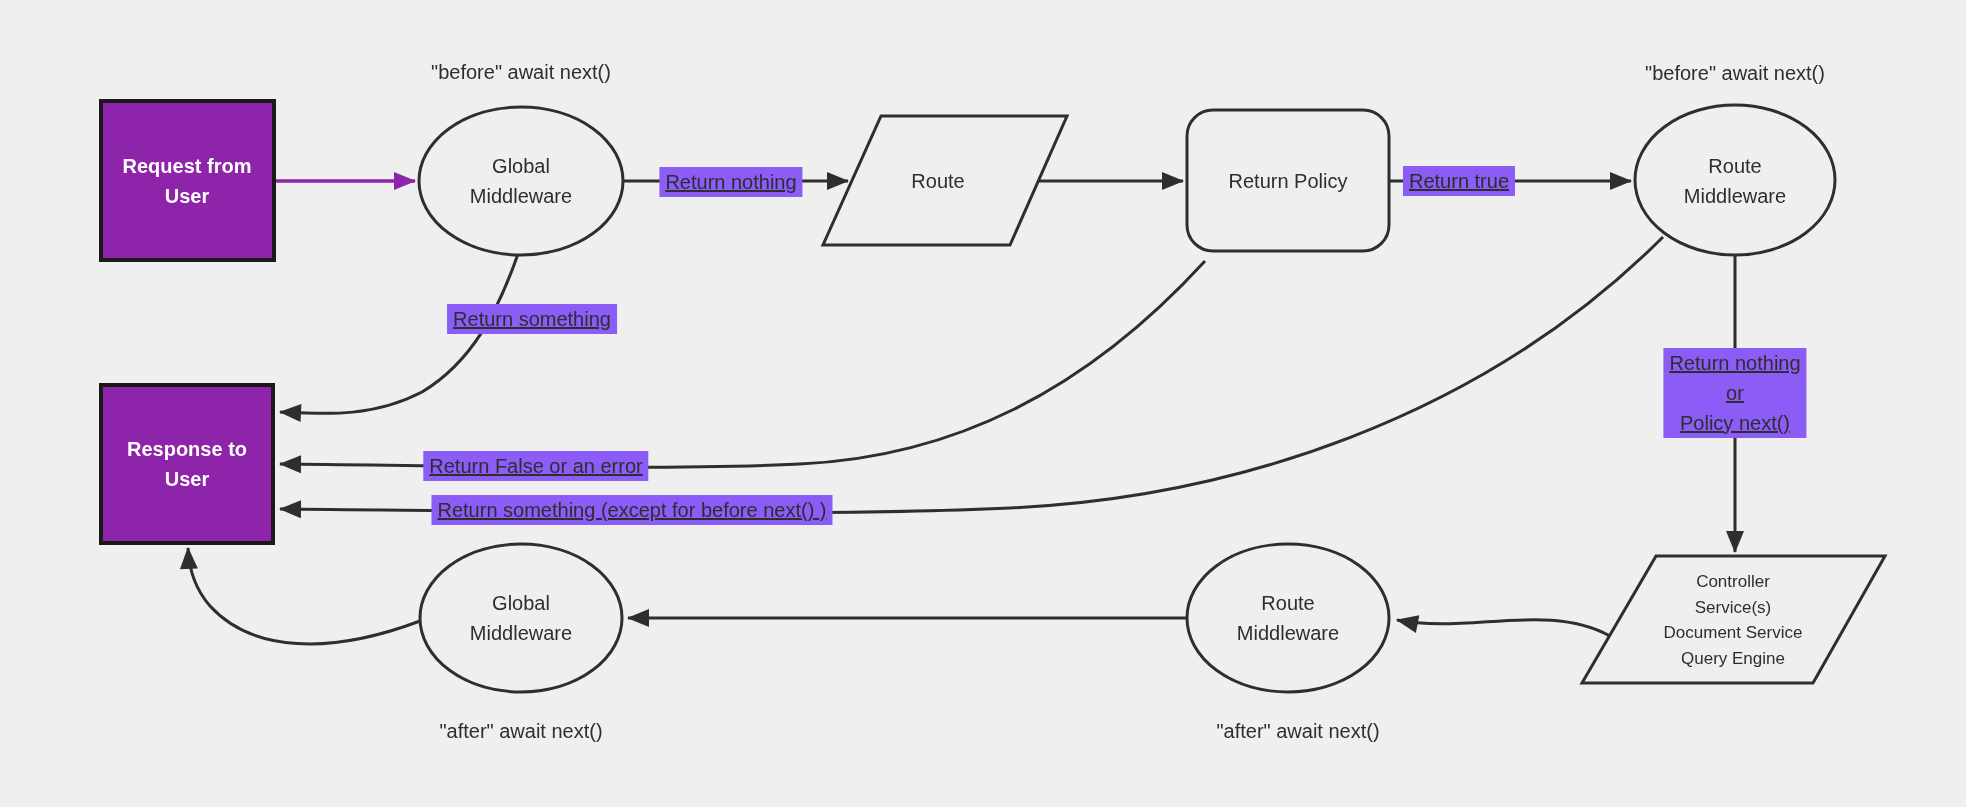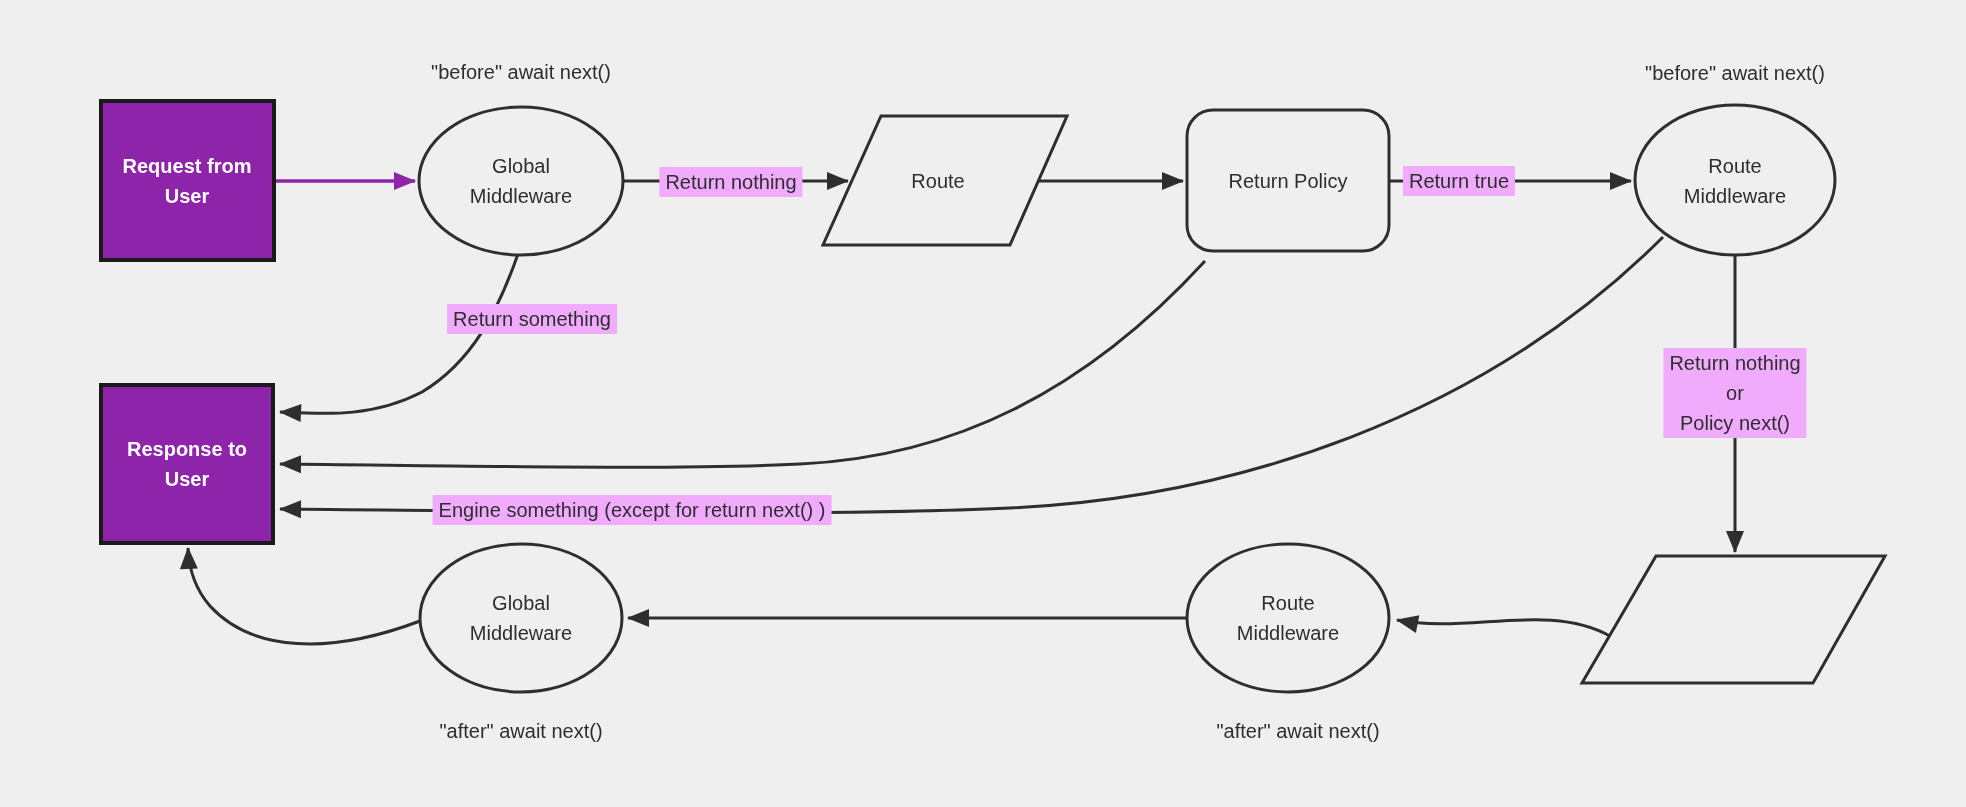--- a/index.html
+++ b/index.html
@@ -18,22 +18,23 @@
   .label{
     position:absolute;
     transform:translate(-50%,-50%);
     color:#2e2e2e;
     font-size:20px;
     line-height:30px;
     text-align:center;
     white-space:nowrap;
   }
   .edge-label{
-    background:#f0abfc;
+    background:#8b5cf6;
     padding:0 6px;
+    text-decoration:underline;
   }
   .node-label{
     white-space:normal;
   }
   .purple-label{
     color:#ffffff;
     font-weight:700;
     white-space:normal;
     width:160px;
   }
@@ -82,31 +83,38 @@
     <ellipse cx="1288" cy="618" rx="101" ry="74" fill="#efefef" stroke="#2e2e2e" stroke-width="3"></ellipse>
     <ellipse cx="521" cy="618" rx="101" ry="74" fill="#efefef" stroke="#2e2e2e" stroke-width="3"></ellipse>
   </svg>
 
   <div class="label node-label purple-label" style="left:187px;top:464px;">Response to User</div>
   <div class="label node-label purple-label" style="left:187px;top:181px;">Request from User</div>
   <div class="label node-label" style="left:521px;top:181px;width:140px;">Global Middleware</div>
   <div class="label node-label" style="left:938px;top:181px;">Route</div>
   <div class="label node-label" style="left:1288px;top:181px;">Return Policy</div>
   <div class="label node-label" style="left:1735px;top:181px;width:140px;">Route Middleware</div>
+  <div class="label controller-label multiline" style="left:1733px;top:620px;">
+    <span>Controller</span>
+    <span>Service(s)</span>
+    <span>Document Service</span>
+    <span>Query Engine</span>
+  </div>
   <div class="label node-label" style="left:1288px;top:618px;width:140px;">Route Middleware</div>
   <div class="label node-label" style="left:521px;top:618px;width:140px;">Global Middleware</div>
 
   <div class="label" style="left:521px;top:72px;">"before" await next()</div>
   <div class="label" style="left:1735px;top:73px;">"before" await next()</div>
   <div class="label" style="left:521px;top:731px;">"after" await next()</div>
   <div class="label" style="left:1298px;top:731px;">"after" await next()</div>
 
   <div class="label edge-label" style="left:731px;top:182px;">Return nothing</div>
   <div class="label edge-label" style="left:1459px;top:181px;">Return true</div>
   <div class="label edge-label" style="left:532px;top:319px;">Return something</div>
-  <div class="label edge-label" style="left:632px;top:510px;">Engine something (except for return next() )</div>
+  <div class="label edge-label" style="left:536px;top:466px;">Return False or an error</div>
+  <div class="label edge-label" style="left:632px;top:510px;">Return something (except for before next() )</div>
   <div class="label edge-label multiline" style="left:1735px;top:393px;">
     <span>Return nothing</span>
     <span>or</span>
     <span>Policy next()</span>
   </div>
 
 </div>
 
 </body></html>

